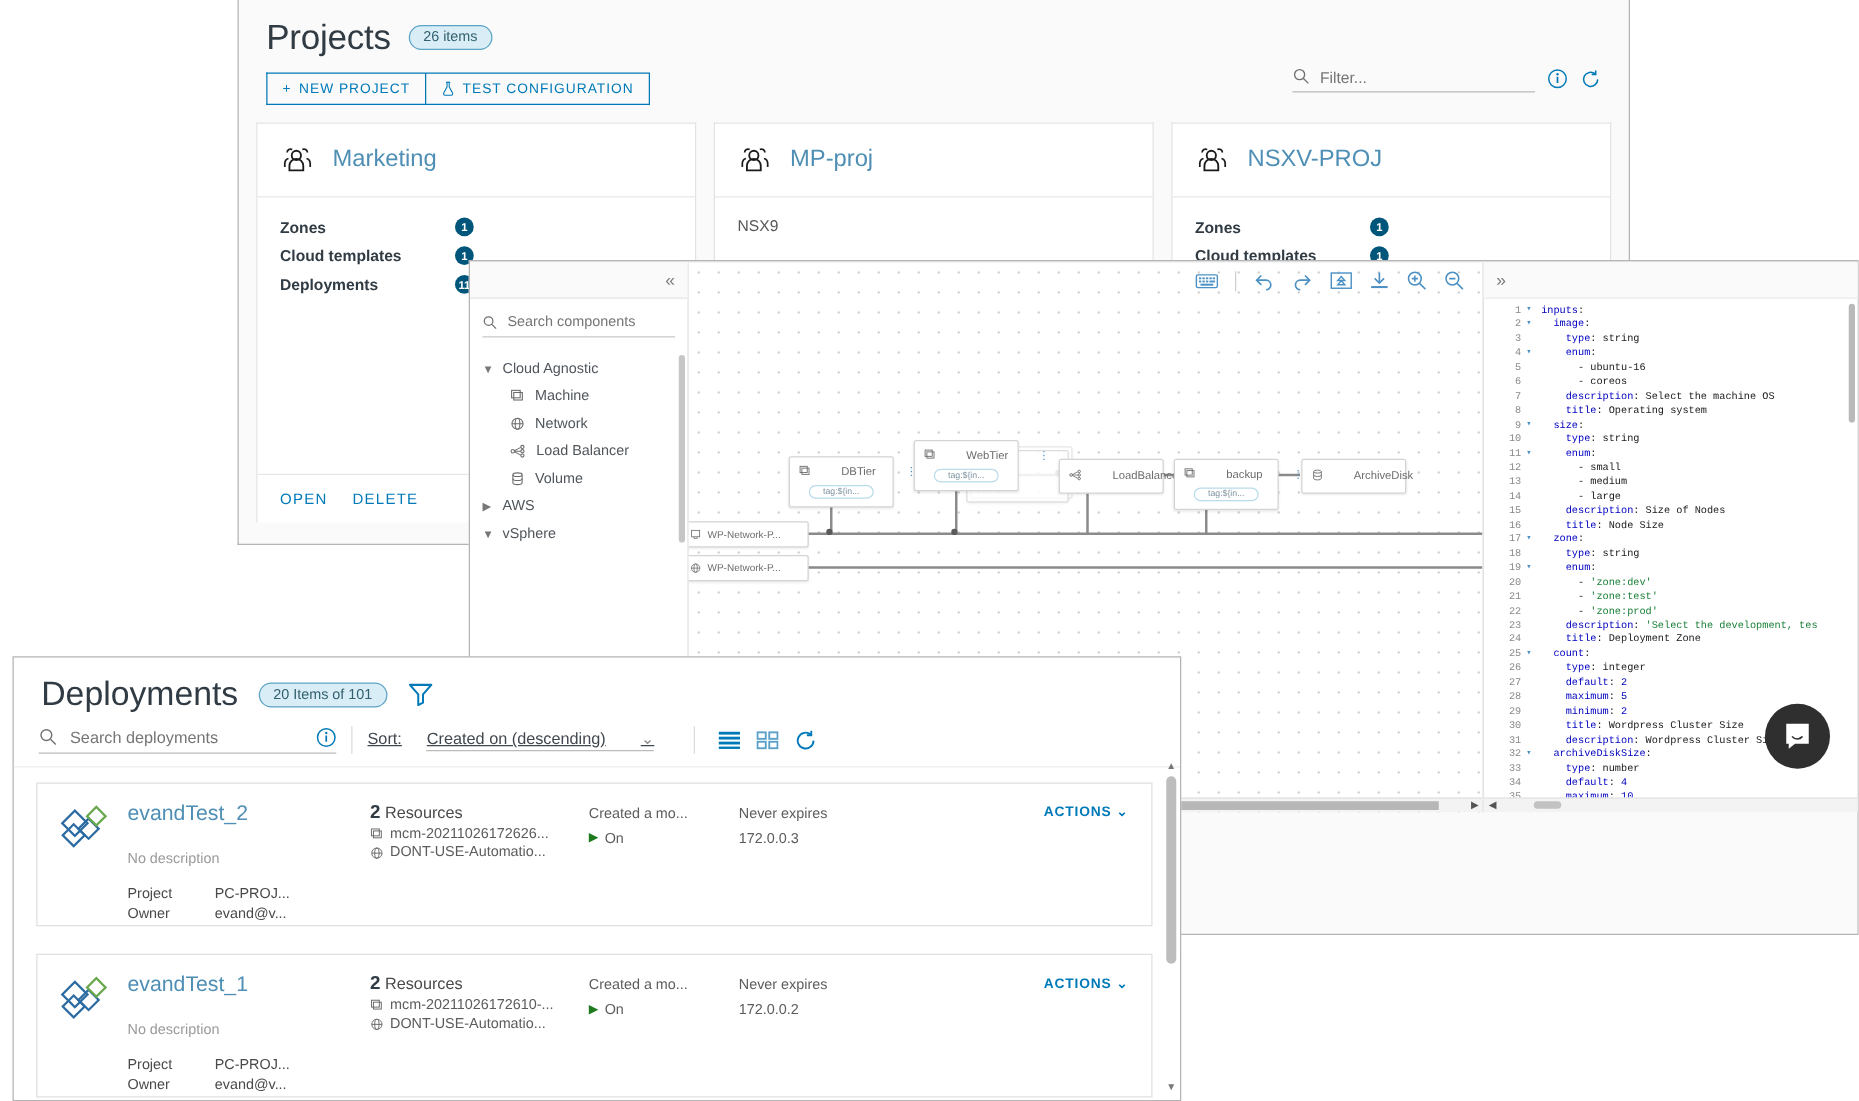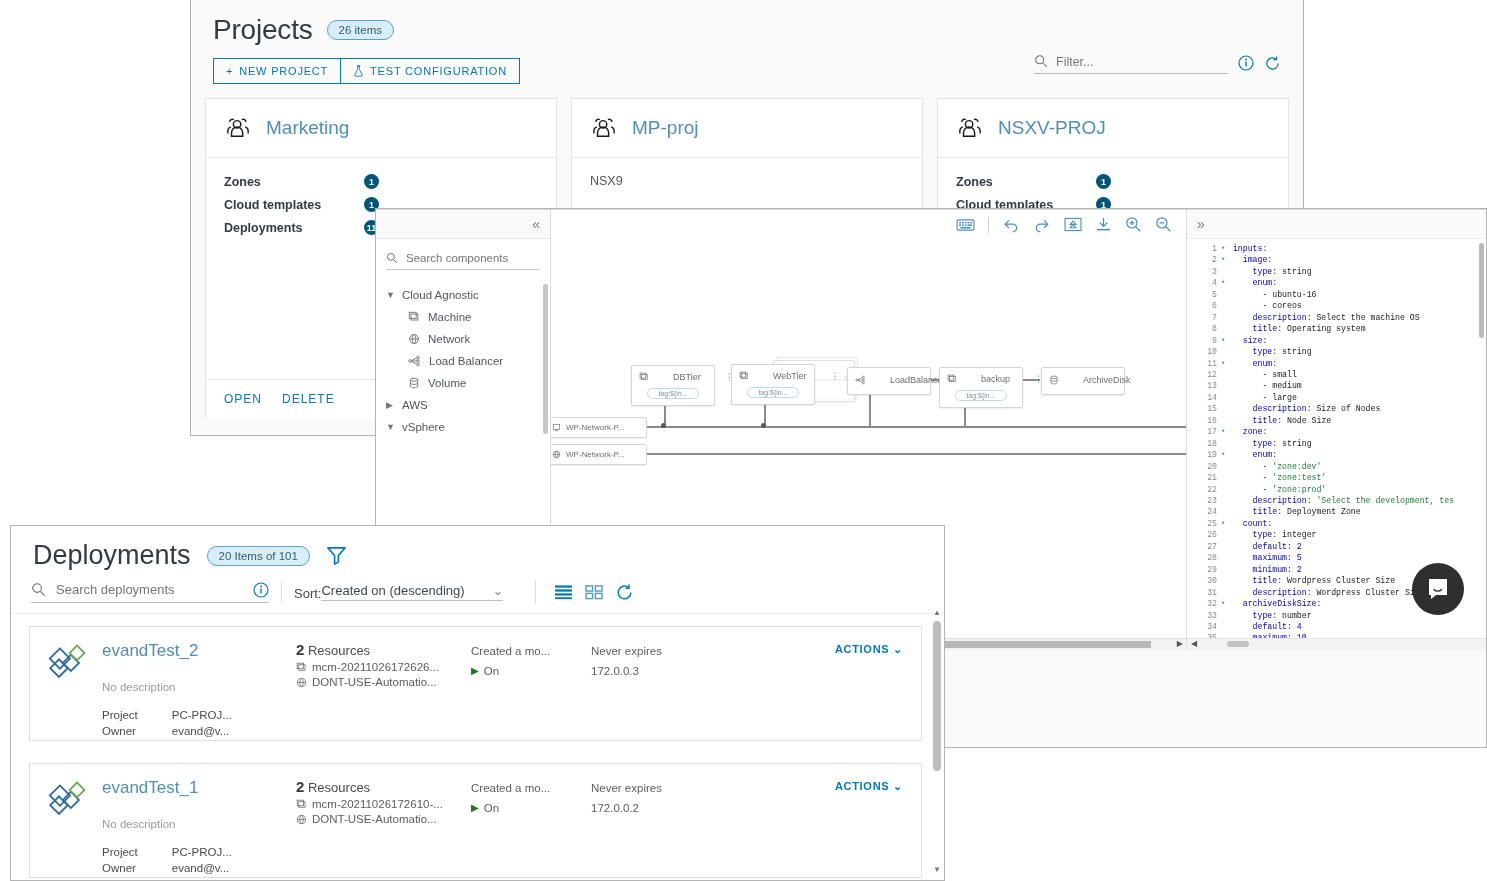--- a/index.html
+++ b/index.html
@@ -91,21 +91,21 @@
 
   
   #deployments-window{left:10px;top:525px;width:935px;height:356px;background:#fff;}
   .dep-head{display:flex;align-items:center;gap:16px;padding:14px 0 0 22px;}
   .dep-title{font-size:27px;color:#313b44;font-weight:400;}
   .dep-bar{display:flex;align-items:center;padding:10px 0 10px 20px;gap:12px;border-bottom:1px solid #ededed;}
   .dep-search{display:flex;align-items:center;gap:8px;border-bottom:1px solid #bbb;width:238px;padding-bottom:4px;}
   .dep-search input{border:none;outline:none;font-size:13px;color:#8a8a8a;width:190px;background:transparent;
      font-family:"Liberation Sans",sans-serif;}
   .vsep{width:1px;height:22px;background:#dcdcdc;}
-  .sortbox{display:flex;align-items:flex-end;gap:0;font-size:13px;color:#40474e;}
+  .sortbox{display:flex;align-items:flex-start;gap:20px;font-size:13px;color:#40474e;text-decoration:underline;}
   .sortval{border-bottom:1px solid #bcbcbc;padding-bottom:2px;display:flex;align-items:center;gap:28px;cursor:pointer;}
   .dcard{border:1px solid #e0e0e0;margin:12px 22px 0 18px;height:113px;display:flex;position:relative;background:#fff;}
   .dc-left{width:250px;padding:14px 0 0 16px;display:flex;gap:12px;}
   .dc-name{font-size:17px;color:#4f8fb5;font-weight:400;}
   .dc-sub{font-size:11.5px;color:#9a9a9a;margin-top:20px;}
   .dc-meta{margin-top:14px;font-size:11.5px;color:#4a4a4a;line-height:16px;display:flex;gap:34px;}
   .dc-res{padding:14px 0 0 0;width:175px;}
   .dc-res-top{font-size:13px;color:#4a4a4a;}
   .dc-res-top b{font-size:15px;color:#313b44;}
   .dc-res-item{display:flex;align-items:center;gap:5px;font-size:11.5px;color:#5c5c5c;margin-top:3px;}
@@ -410,21 +410,21 @@
               </svg>
           </span>
           <span>DBTier</span>
           <span class="dots">⋮</span>
         </div>
         <div class="node-tag">
           <span class="tagpill">tag:${in...</span>
         </div>
       </div>
 
-      <div class="node" style="left:180px;top:154px;width:82px;">
+      <div class="node" style="left:180px;top:142px;width:82px;">
         <div class="node-head">
           <span>
             <svg width="10" height="10" viewBox="0 0 14 14">
                 <rect x="3.5" y="3.5" width="8" height="7" fill="none" stroke="#6b6b6b" stroke-width="1"></rect>
                 <rect x="1.5" y="1.5" width="8" height="7" fill="none" stroke="#6b6b6b" stroke-width="1"></rect>
               </svg>
           </span>
           <span>WebTier</span>
           <span class="dots">⋮</span>
         </div>

